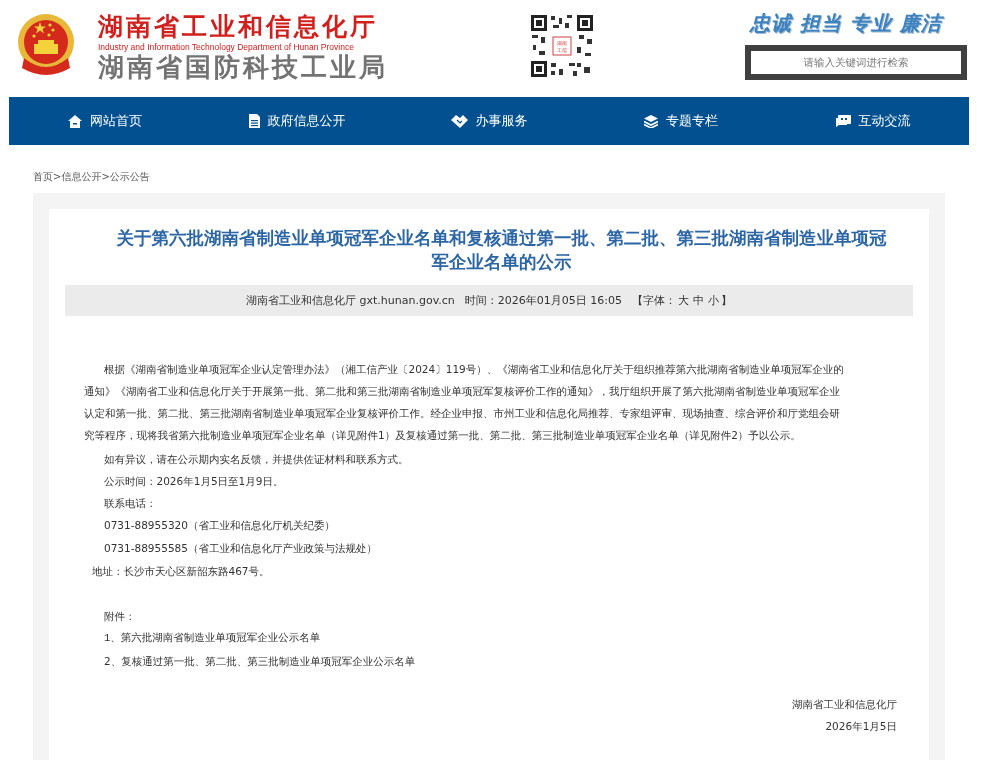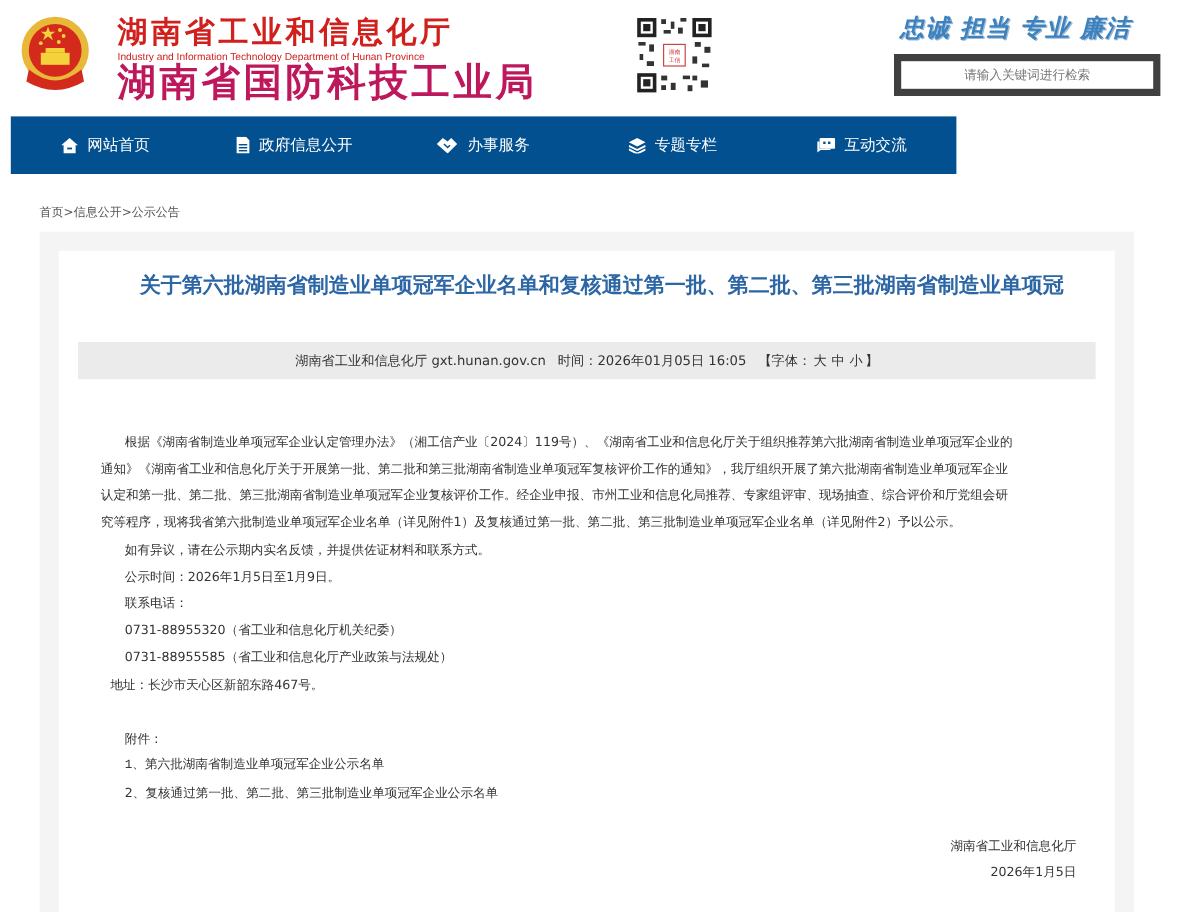--- a/index.html
+++ b/index.html
@@ -5,28 +5,28 @@
   * { box-sizing: border-box; margin: 0; padding: 0; }
   html, body { width: 993px; height: 760px; overflow: hidden; background: #ffffff; }
   body { font-family: "DejaVu Sans", "Liberation Sans", sans-serif; color: #333; position: relative; }
 
   
   .header { position: absolute; left: 0; top: 0; width: 993px; height: 96px; background: #fff; }
   .emblem { position: absolute; left: 16px; top: 12px; width: 60px; height: 66px; }
   .org-block { position: absolute; left: 98px; top: 12px; }
   .org-cn1 { font-size: 25px; font-weight: bold; color: #d0201e; letter-spacing: 3px; line-height: 30px; white-space: nowrap; font-family: "DejaVu Sans", sans-serif; }
   .org-en { font-size: 8.5px; color: #d0201e; line-height: 11px; white-space: nowrap; margin-top: 0px; font-family: "Liberation Sans", sans-serif; }
-  .org-cn2 { font-size: 32px; font-weight: bold; color: #be185d; letter-spacing: 3px; line-height: 30px; white-space: nowrap; font-family: Liberation Serif, serif; }
+  .org-cn2 { font-size: 26px; font-weight: bold; color: #737373; letter-spacing: 3px; line-height: 30px; white-space: nowrap; font-family: Liberation Serif, serif; }
   .qr { position: absolute; left: 529px; top: 13px; width: 66px; height: 66px; }
   .slogan { position: absolute; left: 750px; top: 10px; width: 220px; font-size: 20px; font-weight: bold; font-style: italic; color: #3d82be; white-space: nowrap; letter-spacing: 1px; text-shadow: 1px 1px 0 #9bb9d4; }
   .slogan span { margin-right: 8px; }
   .search-box { position: absolute; left: 745px; top: 45px; width: 222px; height: 35px; border: 6px solid #404040; background: #fff; display: flex; align-items: center; justify-content: center; font-size: 10.5px; color: #777; }
 
   
-  .nav { position: absolute; left: 9px; top: 97px; width: 788px; height: 48px; background: #02508f; display: flex; }
+  .nav { position: absolute; left: 9px; top: 97px; width: 960px; height: 48px; background: #02508f; display: flex; }
   .nav-item { flex: 1; display: flex; align-items: center; justify-content: center; color: #fff; font-size: 13px; cursor: pointer; }
   .nav-item svg { margin-right: 8px; }
 
   
   .breadcrumb { position: absolute; left: 33px; top: 170px; font-size: 10px; color: #555; white-space: nowrap; }
 
   
   .frame { position: absolute; left: 33px; top: 193px; width: 912px; height: 567px; background: #f4f4f4; }
   .paper { position: absolute; left: 49px; top: 209px; width: 880px; height: 551px; background: #fff; }
 
@@ -149,20 +149,21 @@
 
 <div class="breadcrumb">
   <span>首页</span><span>&gt;</span><span>信息公开</span><span>&gt;</span><span>公示公告</span>
 </div>
 
 <div class="frame"></div>
 <div class="paper"></div>
 
 <div class="title">
   <div>关于第六批湖南省制造业单项冠军企业名单和复核通过第一批、第二批、第三批湖南省制造业单项冠</div>
+  <div>军企业名单的公示</div>
 </div>
 
 <div class="meta-bar">
   <span>湖南省工业和信息化厅 gxt.hunan.gov.cn</span>
   <span><span style="margin:0">时间：</span><span style="margin:0">2026年01月05日 16:05</span></span>
   <span><span style="margin:0">【字体：</span><span class="fsize">大</span><span class="fsize">中</span><span class="fsize">小</span><span style="margin:0">】</span></span>
 </div>
 
 <div class="p-line" style="left:104px; top:358px;">根据《湖南省制造业单项冠军企业认定管理办法》（湘工信产业〔2024〕119号）、《湖南省工业和信息化厅关于组织推荐第六批湖南省制造业单项冠军企业的</div>
 <div class="p-line" style="left:84px; top:380px;">通知》《湖南省工业和信息化厅关于开展第一批、第二批和第三批湖南省制造业单项冠军复核评价工作的通知》，我厅组织开展了第六批湖南省制造业单项冠军企业</div>

